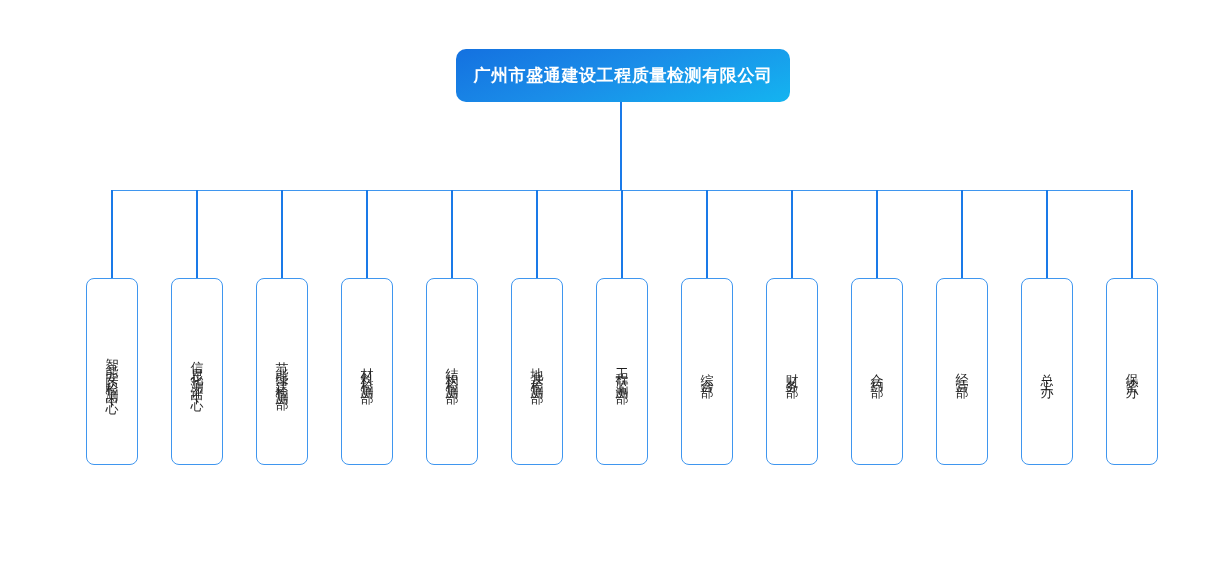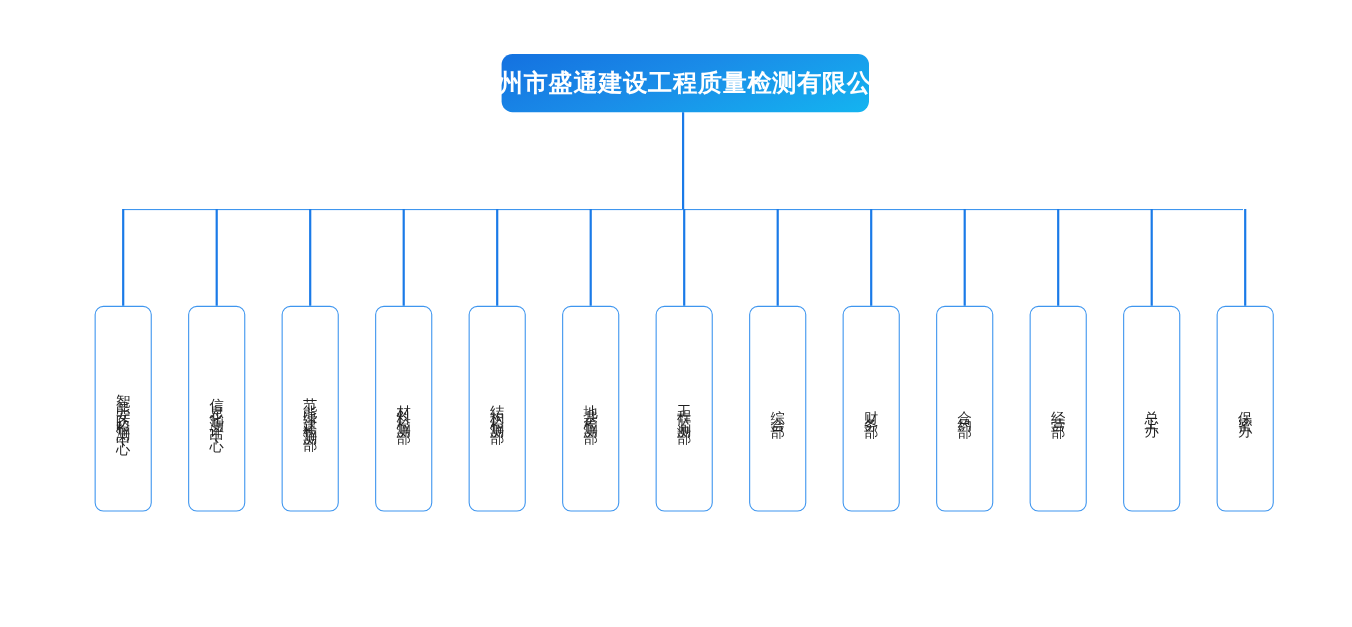--- a/index.html
+++ b/index.html
@@ -29,21 +29,21 @@
     height: 53px;
     border-radius: 10px;
     background: linear-gradient(160deg, #1471e0 0%, #1a8ce8 45%, #14b4f0 100%);
     display: flex;
     align-items: center;
     justify-content: center;
     box-sizing: border-box;
   }
   #root-label {
     color: #ffffff;
-    font-size: 22px;
+    font-size: 17px;
     font-weight: bold;
     letter-spacing: 0.6px;
     line-height: 1;
     white-space: nowrap;
   }
 
   
   .connector {
     position: absolute;
     background: #1a7ae8;

